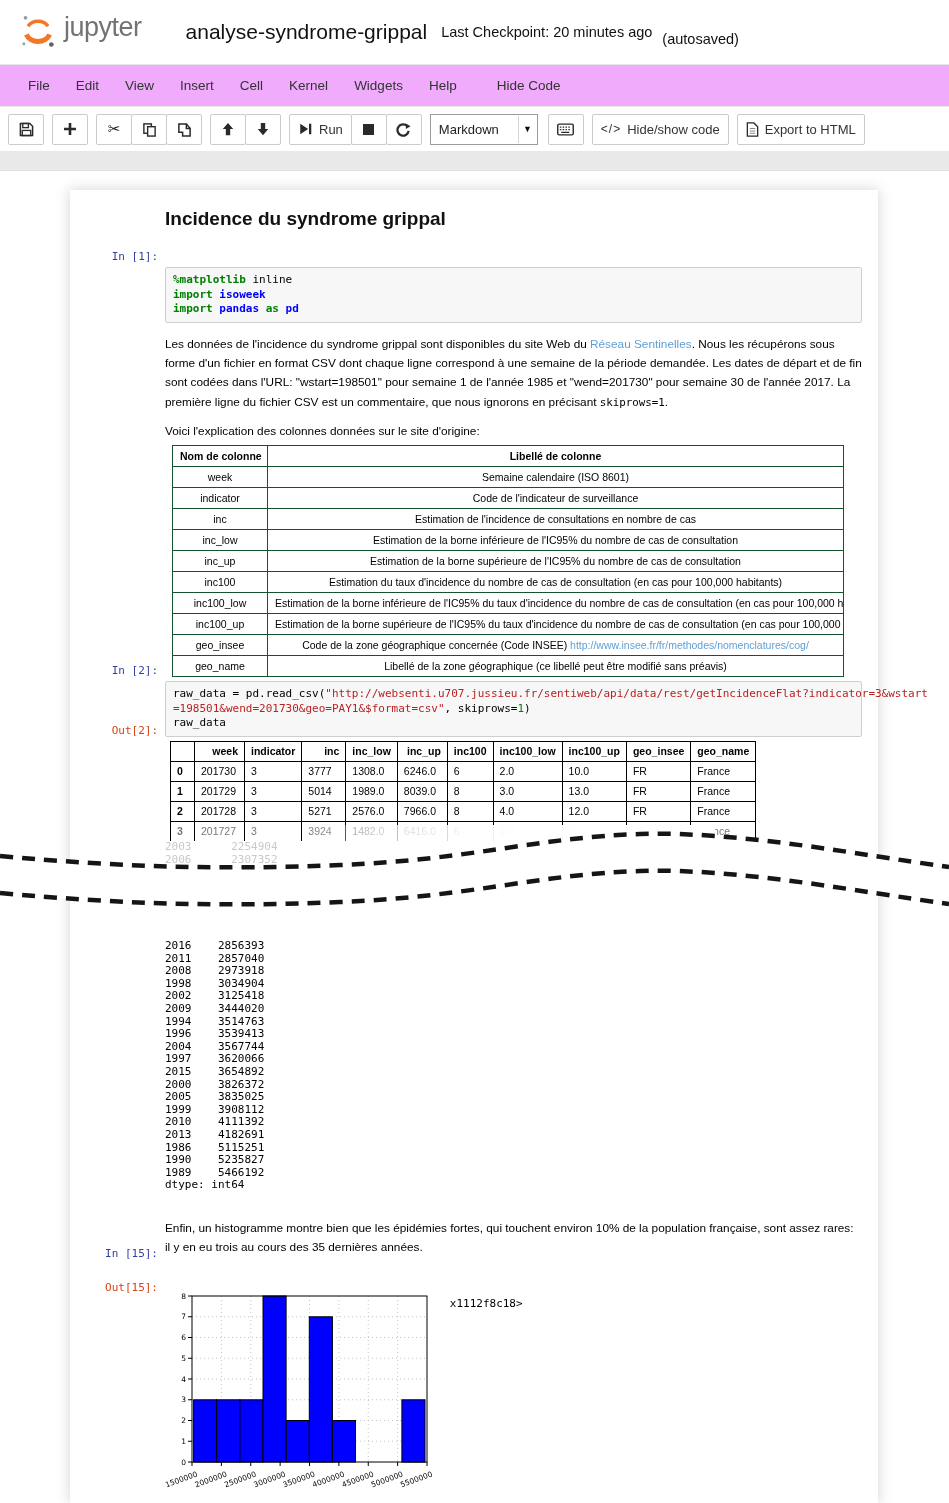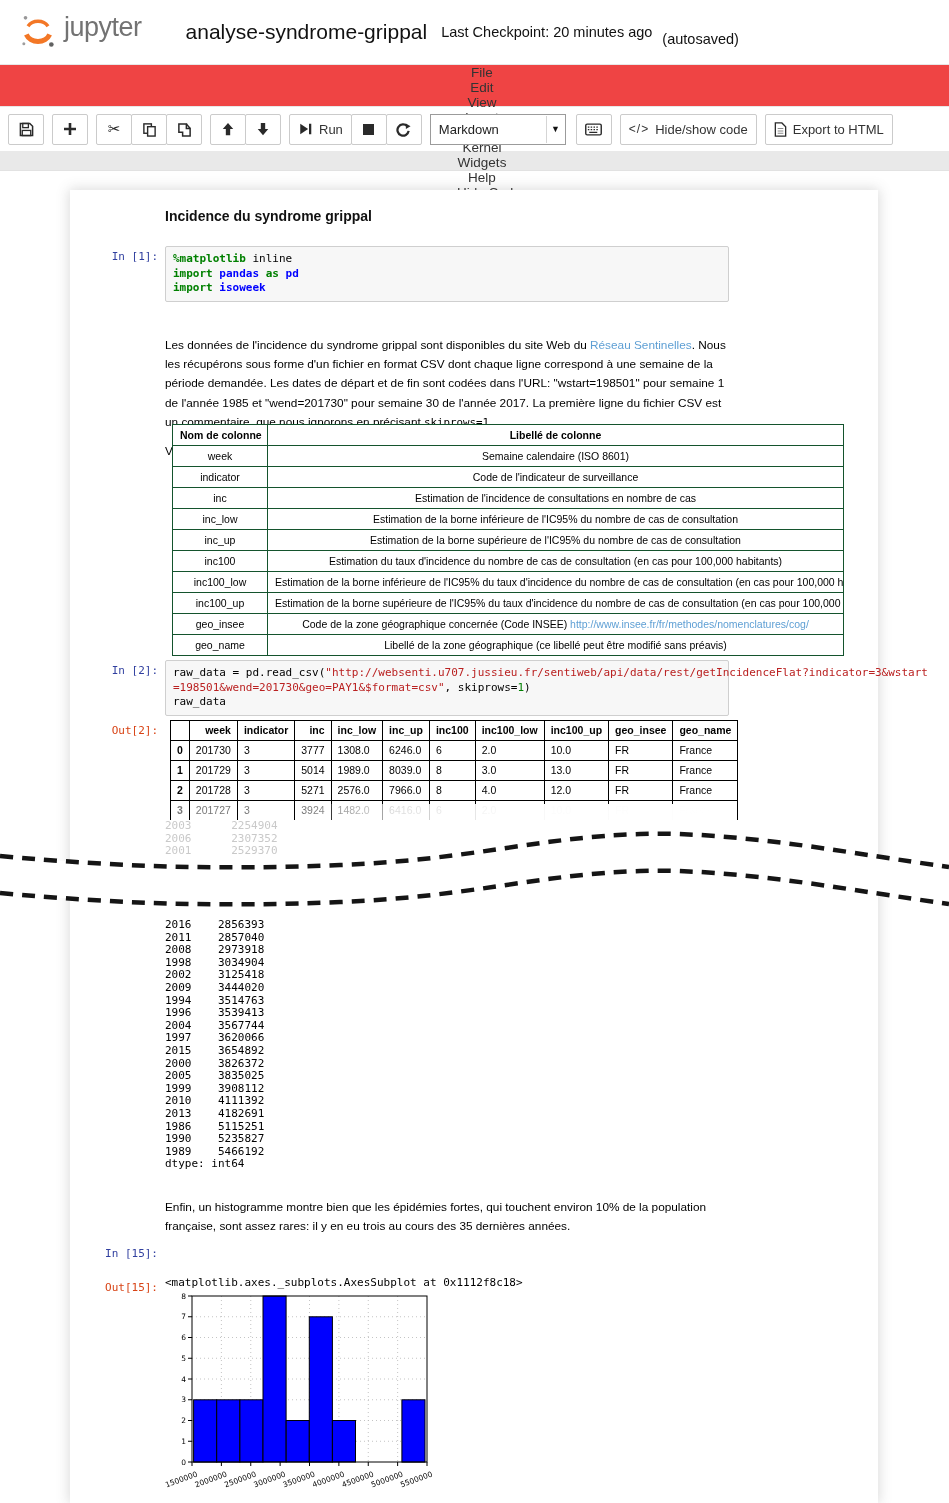--- a/index.html
+++ b/index.html
@@ -8,53 +8,53 @@
 
   
   .header { height:64px; display:flex; align-items:center; padding-left:18px; background:#fff; }
   .logo { display:flex; align-items:flex-start; margin-right:44px; }
   .logo-word { font-size:27px; color:#737373; letter-spacing:-0.5px; margin-left:6px; }
   .nb-title { font-size:21px; color:#111; margin-right:14px; }
   .nb-checkpoint { font-size:14.5px; color:#111; margin-right:10px; }
   .nb-autosave { font-size:14.5px; color:#111;margin-top:14px; }
 
   
-  .menubar { height:43px; background:#ef4444; border-top:1px solid #e7e7e7; border-bottom:1px solid #e7e7e7;
-    display:flex; align-items:center; padding-left:15px;flex-direction:column; }
+  .menubar { height:43px; background:#f0abfc; border-top:1px solid #e7e7e7; border-bottom:1px solid #e7e7e7;
+    display:flex; align-items:center; padding-left:15px; }
   .menu-item { font-size:13.5px; color:#333; padding:0 13px; cursor:pointer; }
   .menu-item.gap { margin-left:14px; }
 
   
   .toolbar { height:44px; background:#fff; display:flex; align-items:center; padding-left:8px; }
   .tb-group { display:flex; margin-right:8px; }
   .tb-btn { display:flex; align-items:center; justify-content:center; min-width:36px; height:31px;
     background:#fff; border:1px solid #cbcbcb; border-radius:2px; font-size:13px; color:#333;
     padding:0 8px; cursor:pointer; white-space:nowrap; }
   .tb-group .tb-btn + .tb-btn { margin-left:-1px; }
   .tb-btn svg { display:block; }
   .tb-select { display:flex; align-items:center; height:31px; border:1px solid #9b9b9b; background:#fff;
-    width:136px; margin-right:10px; font-size:13px; color:#222; padding-left:8px; justify-content:space-between; }
+    width:108px; margin-right:10px; font-size:13px; color:#222; padding-left:8px; justify-content:space-between; }
   .tb-select .arrowbox { width:18px; height:27px; margin:1px; background:#fff; border-left:1px solid #d5d5d5;
     display:flex; align-items:center; justify-content:center; font-size:9px; color:#111; }
   .glyph { font-size:15px; color:#2a2a2a; }
   .code-glyph { font-size:12px; letter-spacing:1px; margin-right:6px; color:#333; }
 
   .gray-strip { height:20px; background:#e9e9e9; border-bottom:1px solid #e2e2e2; }
 
   
   .card { position:absolute; left:70px; top:190px; width:808px; height:1313px; background:#fff;
     box-shadow:0 0 12px 1px rgba(87,87,87,0.22); }
   .blk { position:absolute; left:0; width:100%; }
   .prompt { position:absolute; left:0; top:4px; width:88px; text-align:right;
     font-family:"DejaVu Sans Mono", monospace; font-size:11px; }
   .prompt.in { color:#303f9f; }
   .prompt.out { color:#d84315; }
-  .content { margin-left:95px; width:564px; }
-
-  h1.nb-h1 { font-size:14px; font-weight:bold; color:#111; margin-left:95px; font-family:"Liberation Sans", sans-serif; }
+  .content { margin-left:95px; width:697px;margin-top:21px; }
+
+  h1.nb-h1 { font-size:19px; font-weight:bold; color:#111; margin-left:95px; font-family:"Liberation Sans", sans-serif; }
 
   .codebox { background:#f7f7f7; border:1px solid #cfcfcf; border-radius:2px; padding:5px 7px;
     font-family:"DejaVu Sans Mono", monospace; font-size:11px; line-height:14.5px; color:#000; }
   .code-line { white-space:pre; }
   .tok-k { color:#008000; font-weight:bold; }
   .tok-nn { color:#0000ff; font-weight:bold; }
   .tok-s { color:#ba2121; }
   .tok-m { color:#008000; }
   .tok-p { color:#000; }
 
@@ -220,27 +220,27 @@
 
   <div class="blk" style="top:18px">
     <h1 class="nb-h1">Incidence du syndrome grippal</h1>
   </div>
 
   <div class="blk" style="top:56px">
     <div class="prompt in">In [1]:</div>
     <div class="content">
         <div class="codebox">
           <div class="code-line"><span class="tok-k">%matplotlib</span><span class="tok-p"> inline</span></div>
+          <div class="code-line"><span class="tok-k">import</span><span class="tok-nn"> isoweek</span></div>
           <div class="code-line"><span class="tok-k">import</span><span class="tok-nn"> pandas</span><span class="tok-k"> as</span><span class="tok-nn"> pd</span></div>
-          <div class="code-line"><span class="tok-k">import</span><span class="tok-nn"> isoweek</span></div>
         </div>
       </div>
   </div>
 
-  <div class="blk md" style="top:146px">
+  <div class="blk md" style="top:124px">
     <div class="content">
       <p>Les données de l'incidence du syndrome grippal sont disponibles du site Web du <a href="#" class="cell-link">Réseau Sentinelles</a>. Nous les récupérons sous forme d'un fichier en format CSV dont chaque ligne correspond à une semaine de la période demandée. Les dates de départ et de fin sont codées dans l'URL: "wstart=198501" pour semaine 1 de l'année 1985 et "wend=201730" pour semaine 30 de l'année 2017. La première ligne du fichier CSV est un commentaire, que nous ignorons en précisant <code>skiprows=1</code>.</p>
       <p>Voici l'explication des colonnes données sur le site d'origine:</p>
     </div>
   </div>
 
   <div class="blk" style="top:234px">
     <div class="content">
         <table class="mdtable">
           <colgroup>

